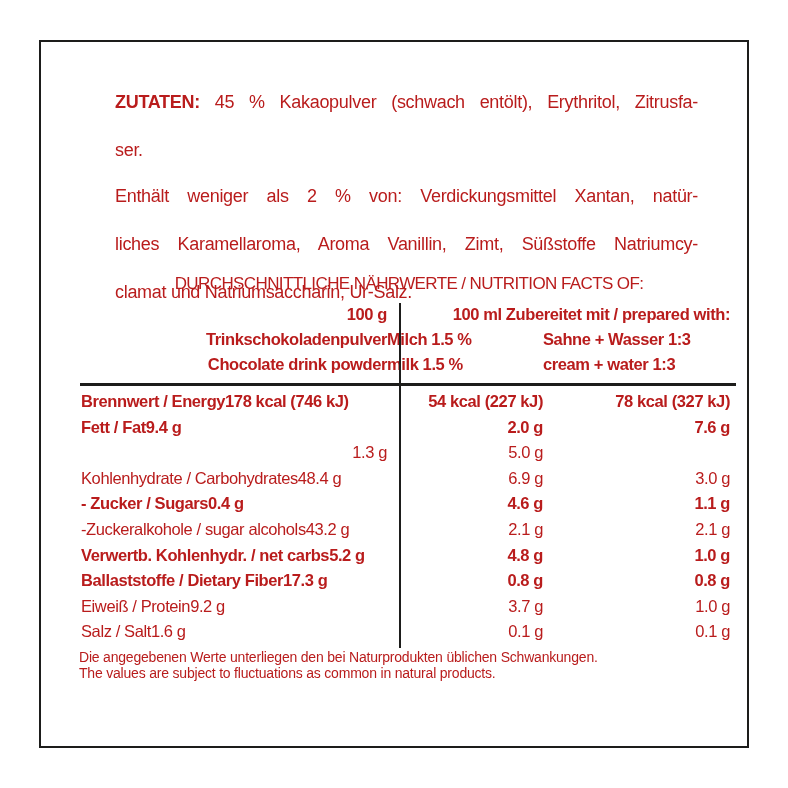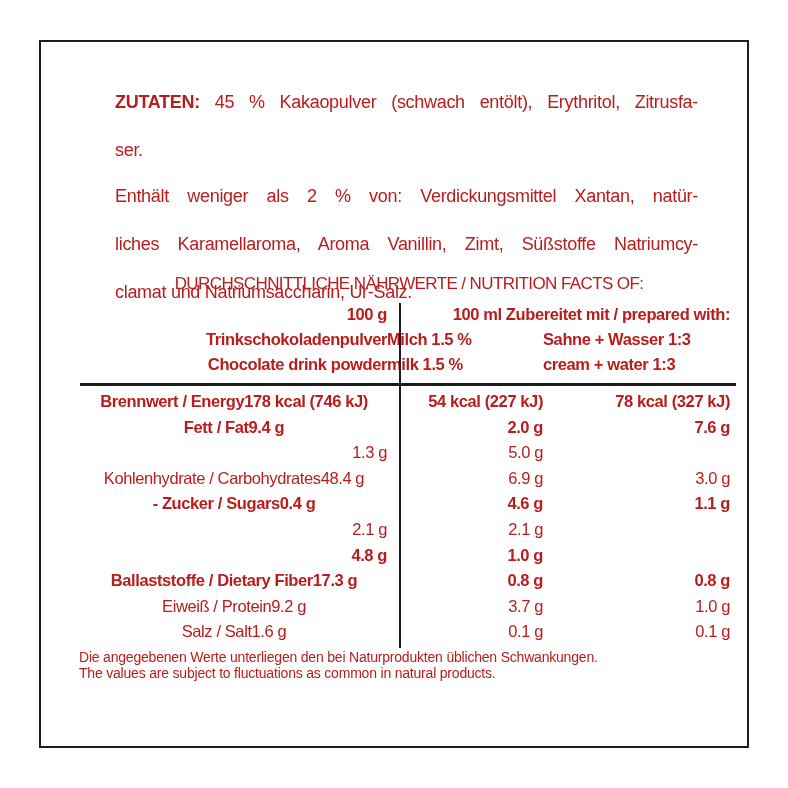--- a/index.html
+++ b/index.html
@@ -84,21 +84,21 @@
     letter-spacing: -0.4px;
   }
   .trow {
     display: grid;
     grid-template-columns: 306px 156px 187px;
     height: 25.6px;
     line-height: 25.6px;
     white-space: nowrap;
   }
   .trow.bold { font-weight: bold; }
-  .trow .c1 { display: flex; justify-content: center; }
+  .trow .c1 { display: flex; justify-content: flex-start; }
   .trow .c2, .trow .c3 { text-align: right; padding-left: 24px; }
 
   .nt-footnote {
     position: absolute;
     left: 79px; top: 650px;
     width: 620px;
     font-size: 14px;
     line-height: 15.5px;
     letter-spacing: -0.2px;
   }
@@ -175,24 +175,32 @@
       </div>
       <div class="trow bold">
         <div class="c1">
           <span>- Zucker / Sugars</span>
           <span>0.4 g</span>
         </div>
         <div class="c2">4.6 g</div>
         <div class="c3">1.1 g</div>
       </div>
       <div class="trow">
+        <div class="c1">
+          <span>-Zuckeralkohole / sugar alcohols</span>
+          <span>43.2 g</span>
+        </div>
         <div class="c2">2.1 g</div>
         <div class="c3">2.1 g</div>
       </div>
       <div class="trow bold">
+        <div class="c1">
+          <span>Verwertb. Kohlenhydr. / net carbs</span>
+          <span>5.2 g</span>
+        </div>
         <div class="c2">4.8 g</div>
         <div class="c3">1.0 g</div>
       </div>
       <div class="trow bold">
         <div class="c1">
           <span>Ballaststoffe / Dietary Fiber</span>
           <span>17.3 g</span>
         </div>
         <div class="c2">0.8 g</div>
         <div class="c3">0.8 g</div>

